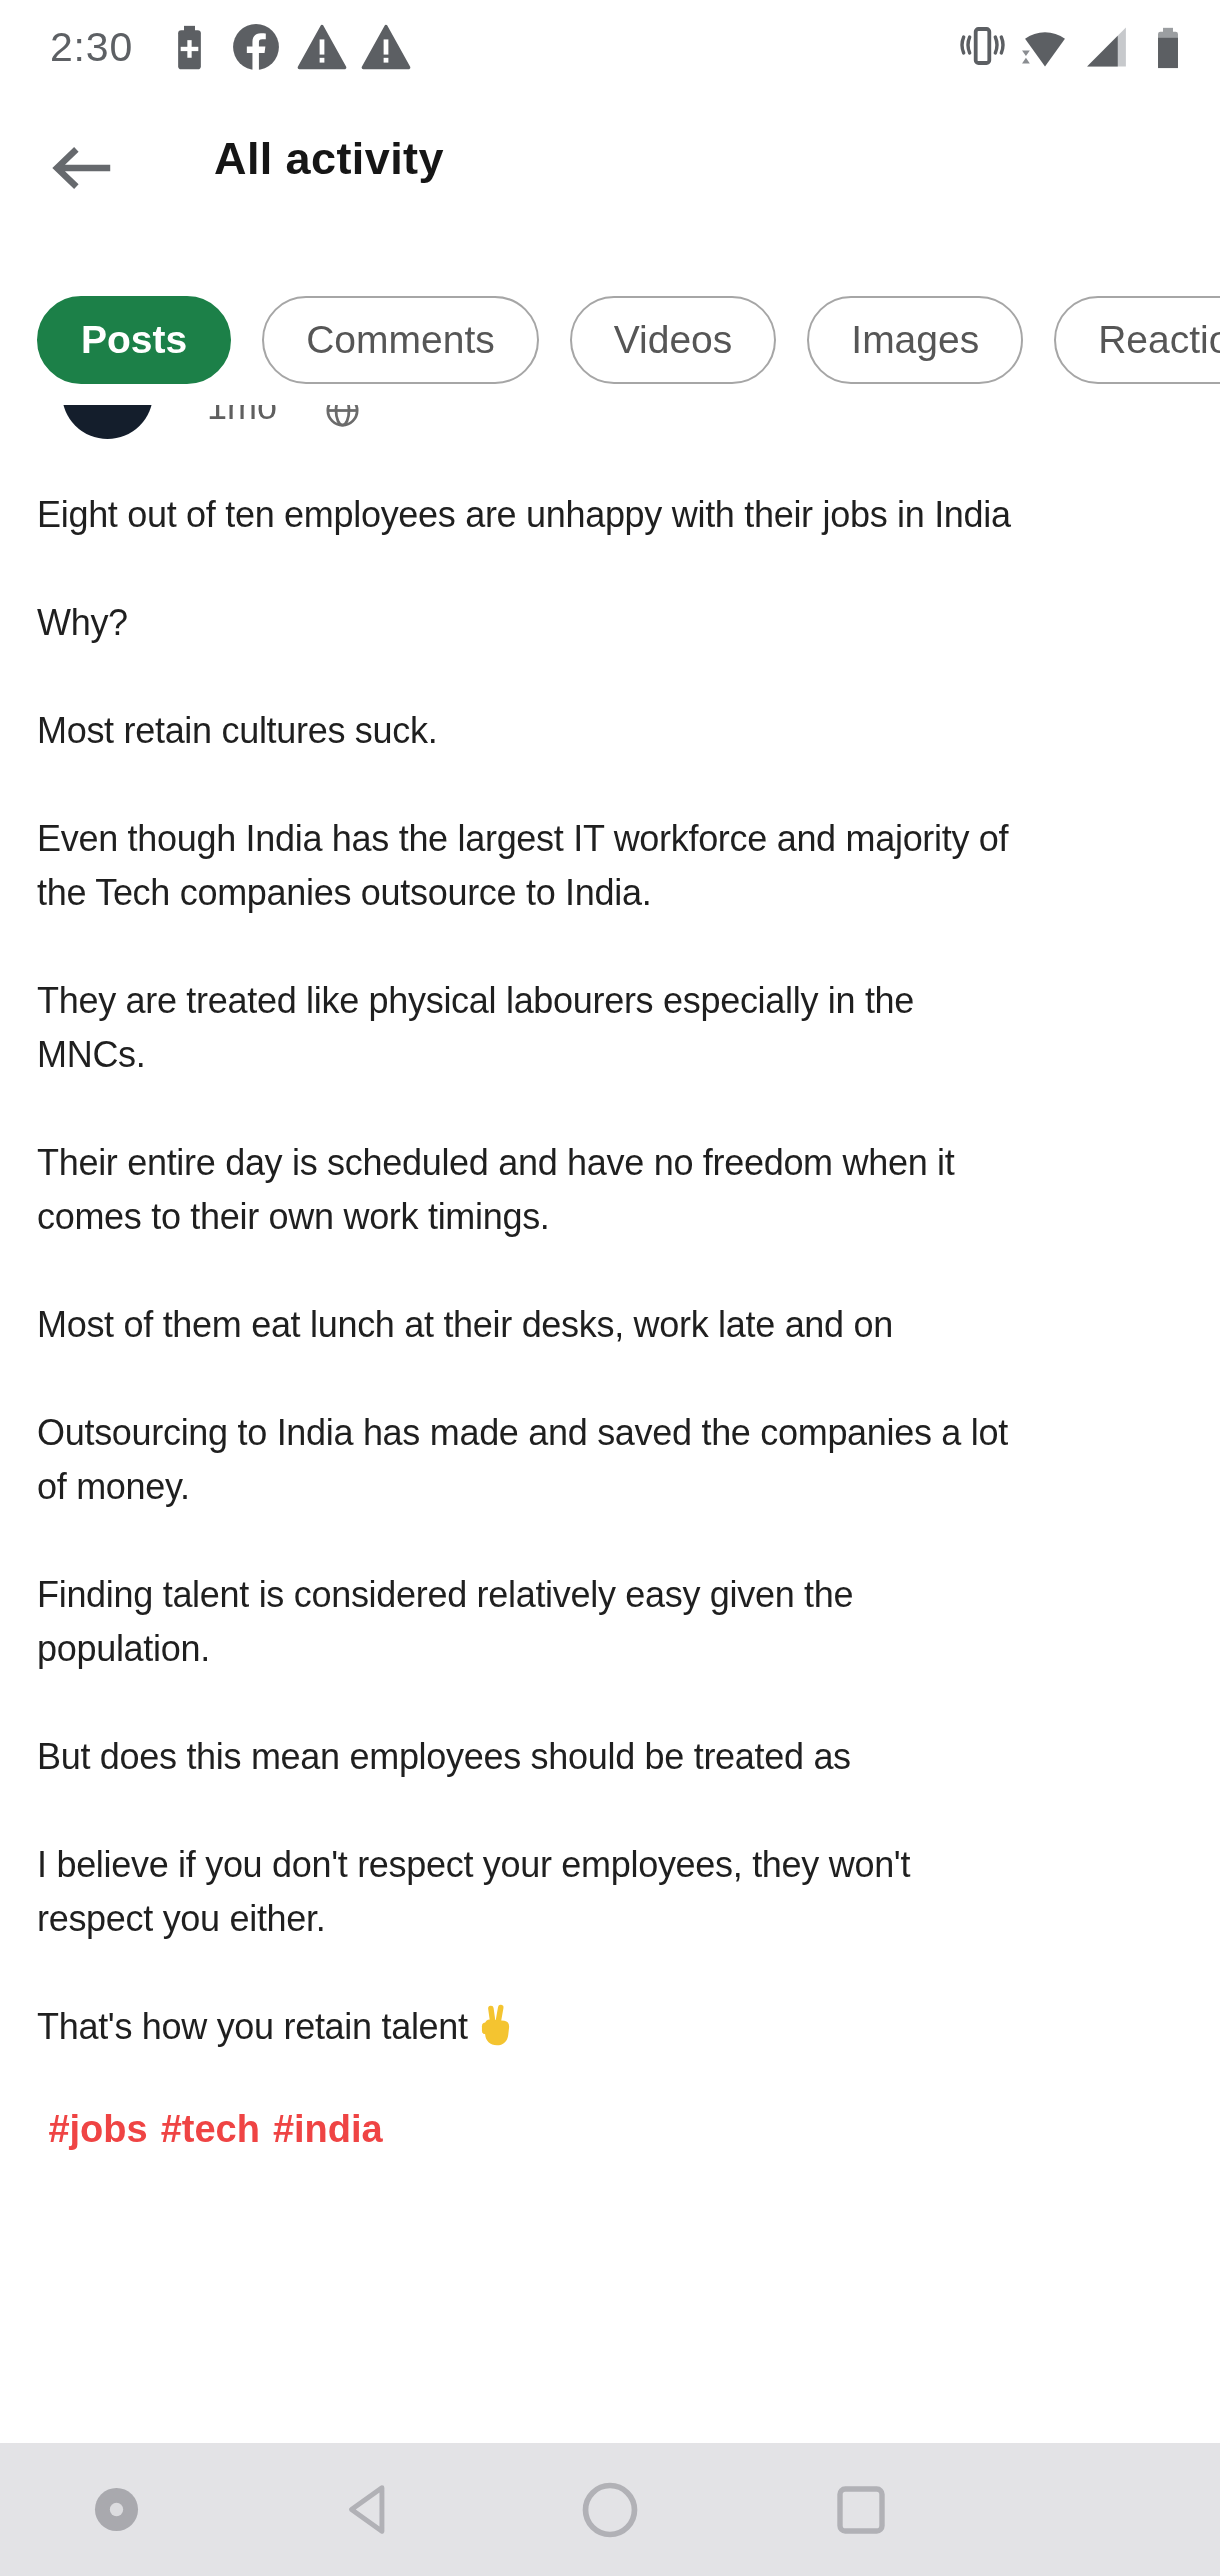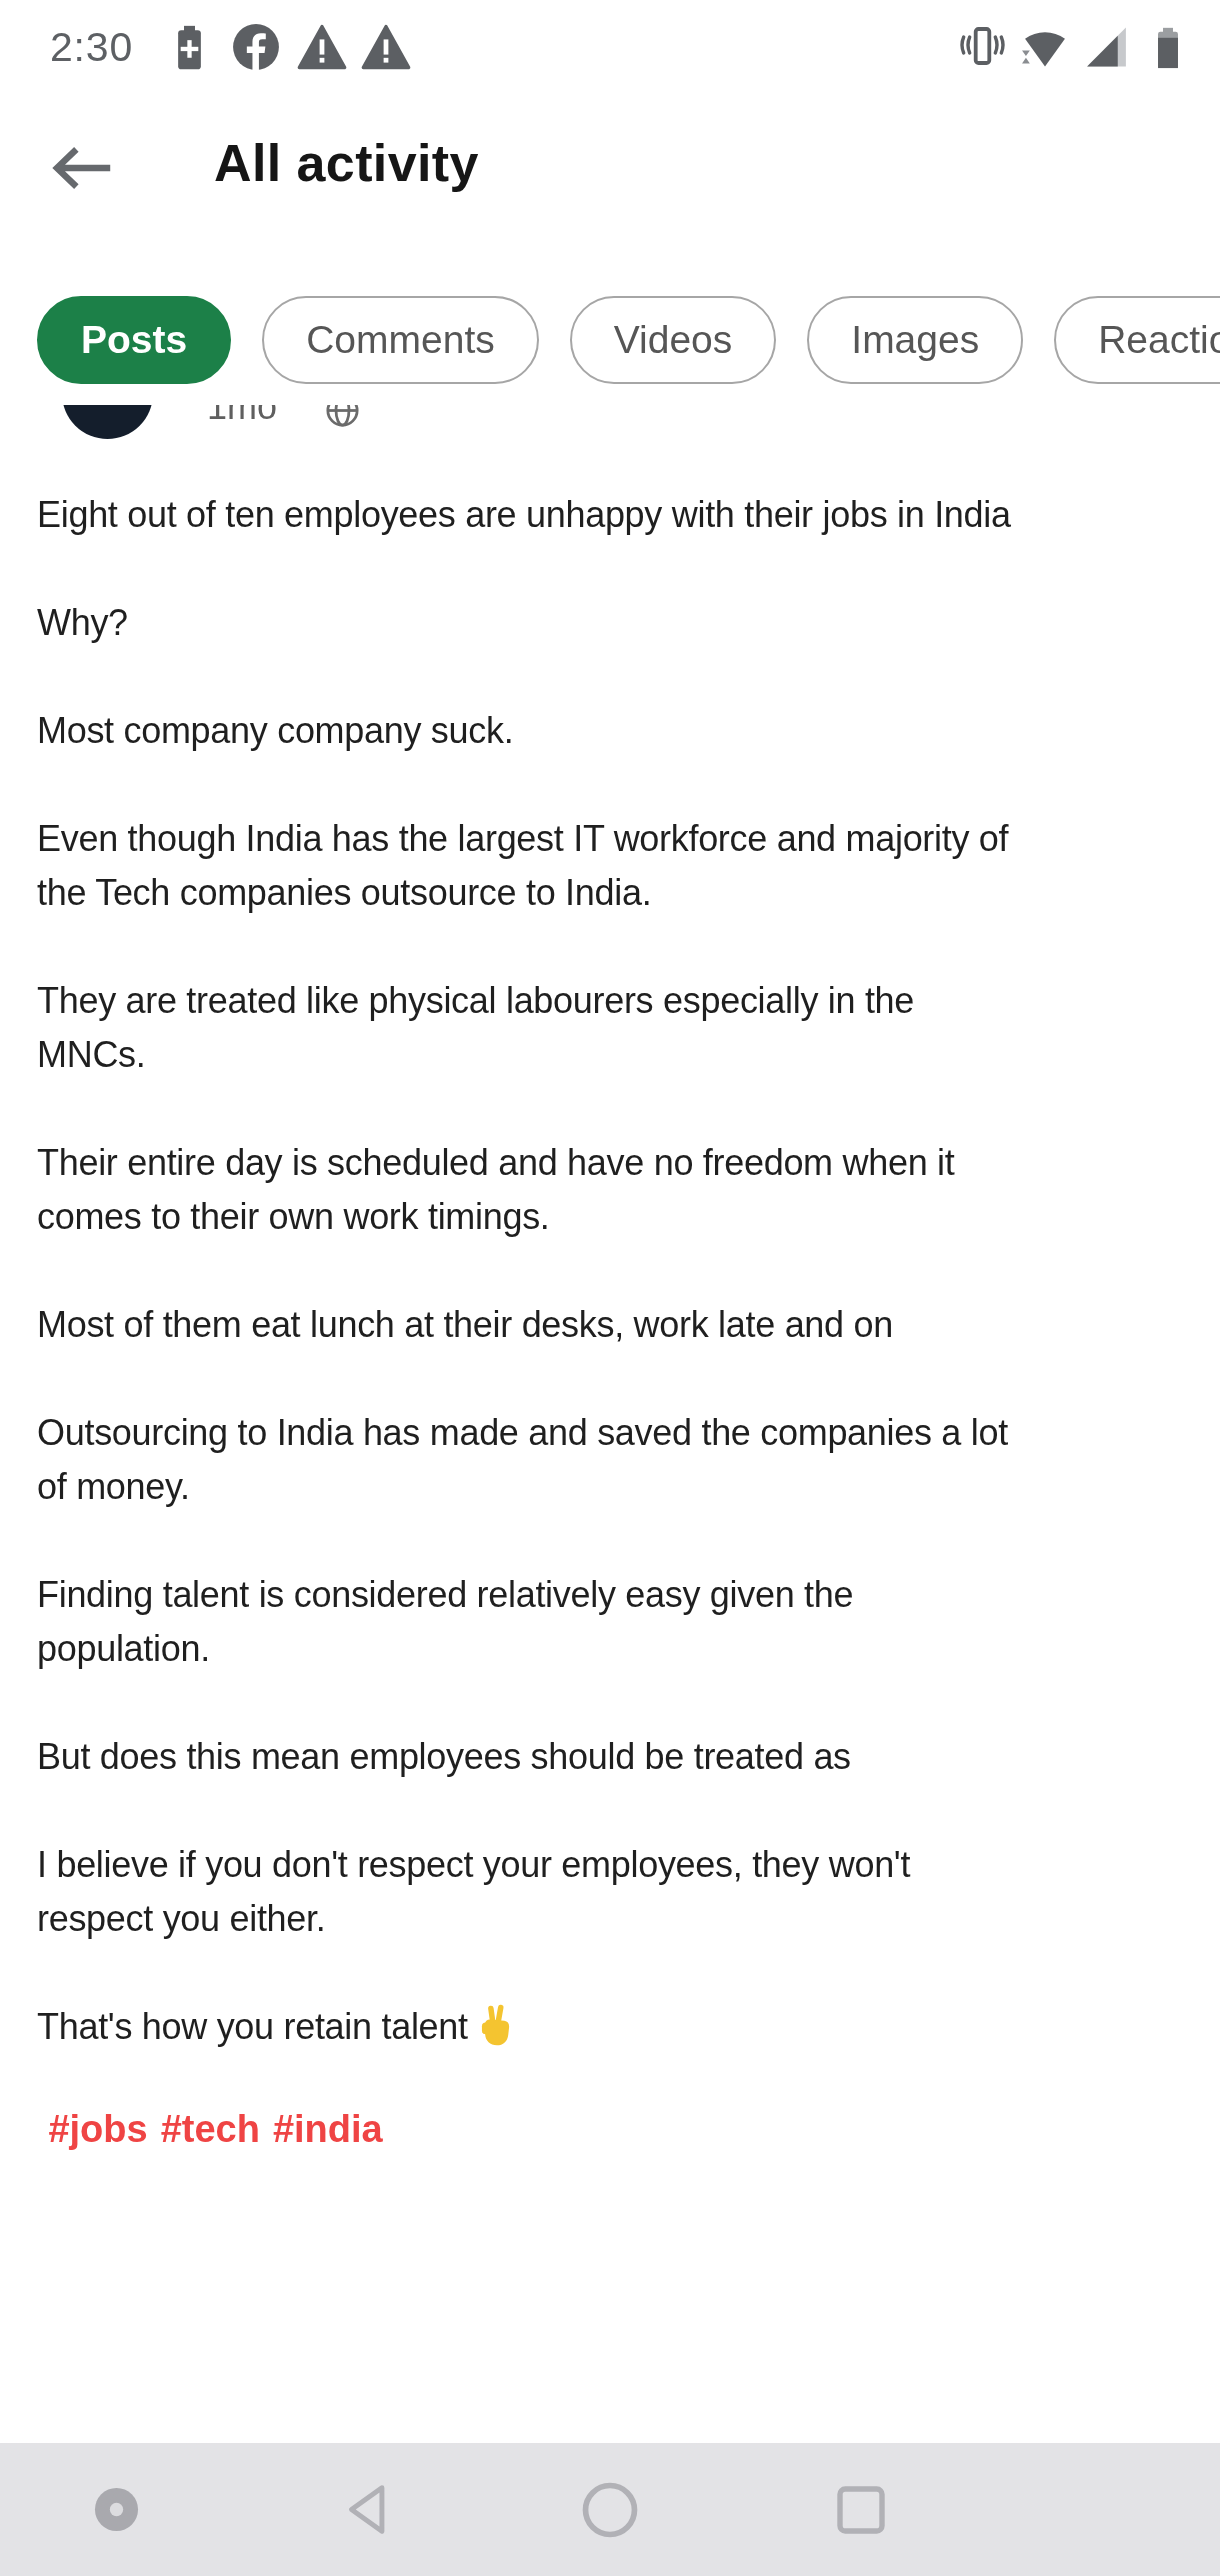--- a/index.html
+++ b/index.html
@@ -8,21 +8,21 @@
   .abs{position:absolute;}
 
   
   .status-bar{top:0;left:0;width:1220px;height:96px;background:#fff;}
   .status-time{position:absolute;left:50px;top:24.4px;font-size:41px;color:#5d6064;letter-spacing:0.8px;}
   .sicon{position:absolute;top:21px;}
 
   
   .header{top:122px;left:0;width:1220px;height:110px;background:#fff;}
   .back-btn{position:absolute;left:47px;top:21px;width:70px;height:50px;cursor:pointer;}
-  .page-title{position:absolute;left:214px;top:10.6px;font-size:52px;font-weight:700;color:#161616;letter-spacing:0.4px;}
+  .page-title{position:absolute;left:214px;top:10.6px;font-size:45px;font-weight:700;color:#161616;letter-spacing:0.4px;}
 
   
   .chips{top:293px;left:0;width:1220px;height:94px;display:flex;align-items:center;
          padding-left:37px;box-sizing:border-box;gap:31px;overflow:hidden;white-space:nowrap;}
   .chip{flex:0 0 auto;height:88px;border-radius:47px;display:flex;align-items:center;
         padding:8px 42px;font-size:39px;color:#565656;background:#fff;border:2.4px solid #a6a6a6;
         box-sizing:border-box;cursor:pointer;}
   .chip.selected{background:#1c8048;border-color:#1c8048;color:#fff;font-weight:700;}
 
   
@@ -143,21 +143,21 @@
 </div>
 
 <div class="abs post-body" id="post-body">
     <div class="post-para">
       <div class="post-line">Eight out of ten employees are unhappy with their jobs in India</div>
     </div>
     <div class="post-para">
       <div class="post-line">Why?</div>
     </div>
     <div class="post-para">
-      <div class="post-line">Most company company suck.</div>
+      <div class="post-line">Most retain cultures suck.</div>
     </div>
     <div class="post-para">
       <div class="post-line">Even though India has the largest IT workforce and majority of</div>
       <div class="post-line">the Tech companies outsource to India.</div>
     </div>
     <div class="post-para">
       <div class="post-line">They are treated like physical labourers especially in the</div>
       <div class="post-line">MNCs.</div>
     </div>
     <div class="post-para">

